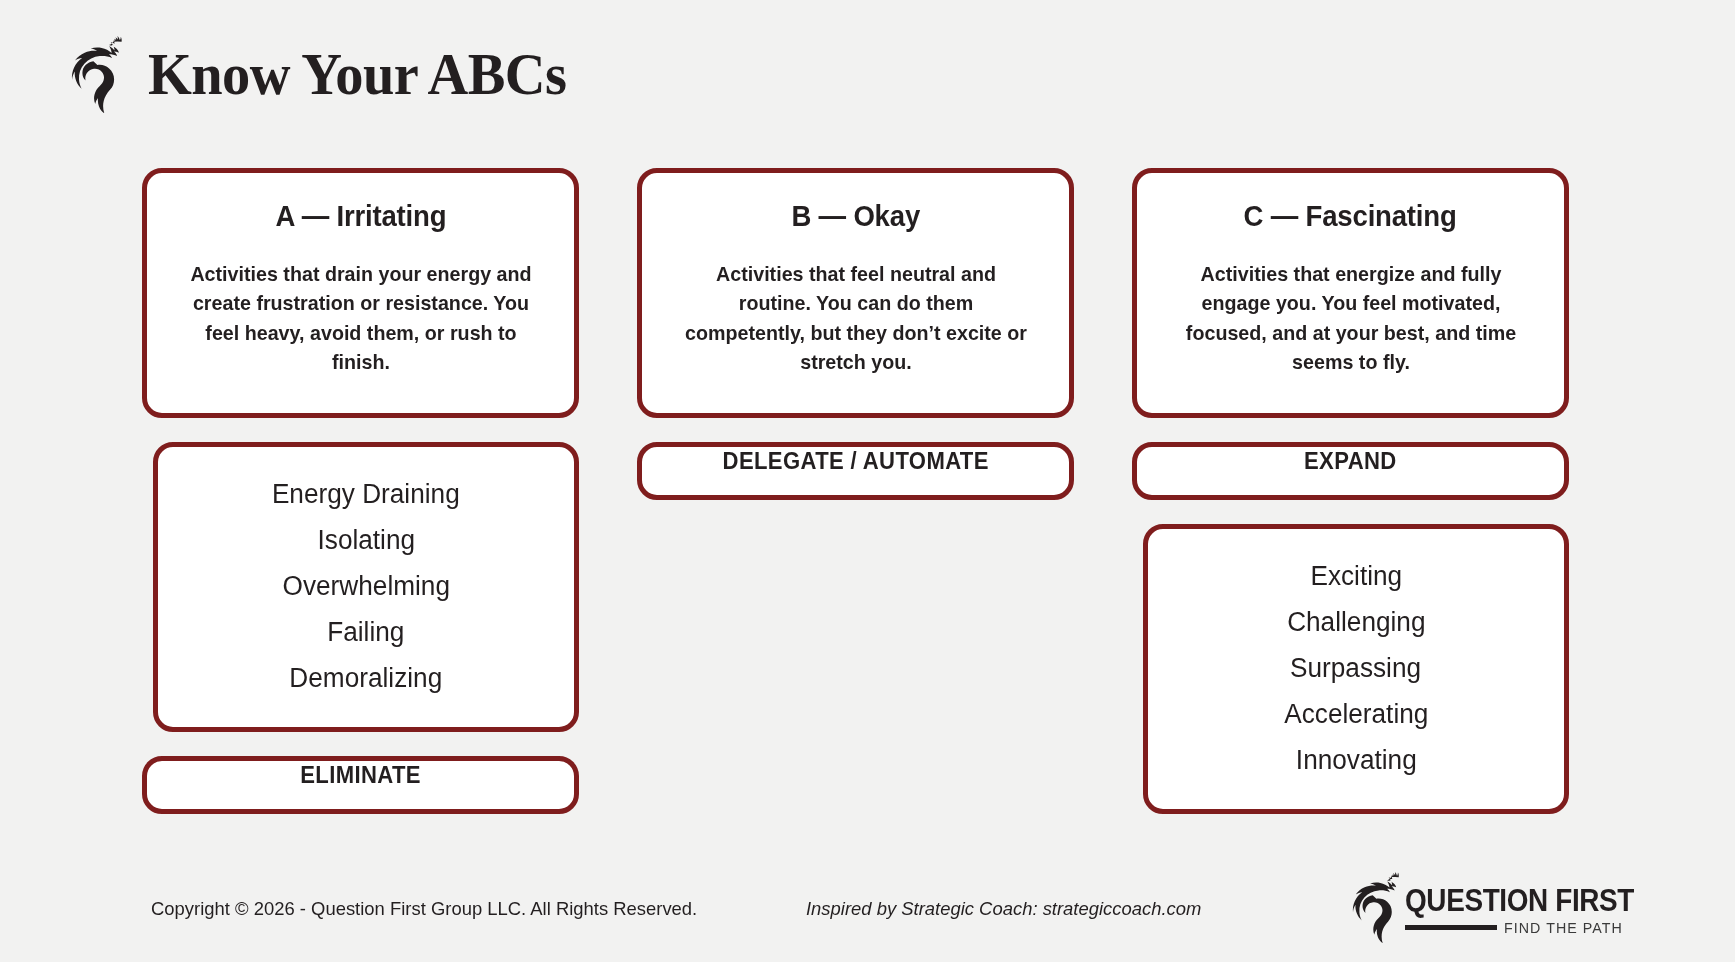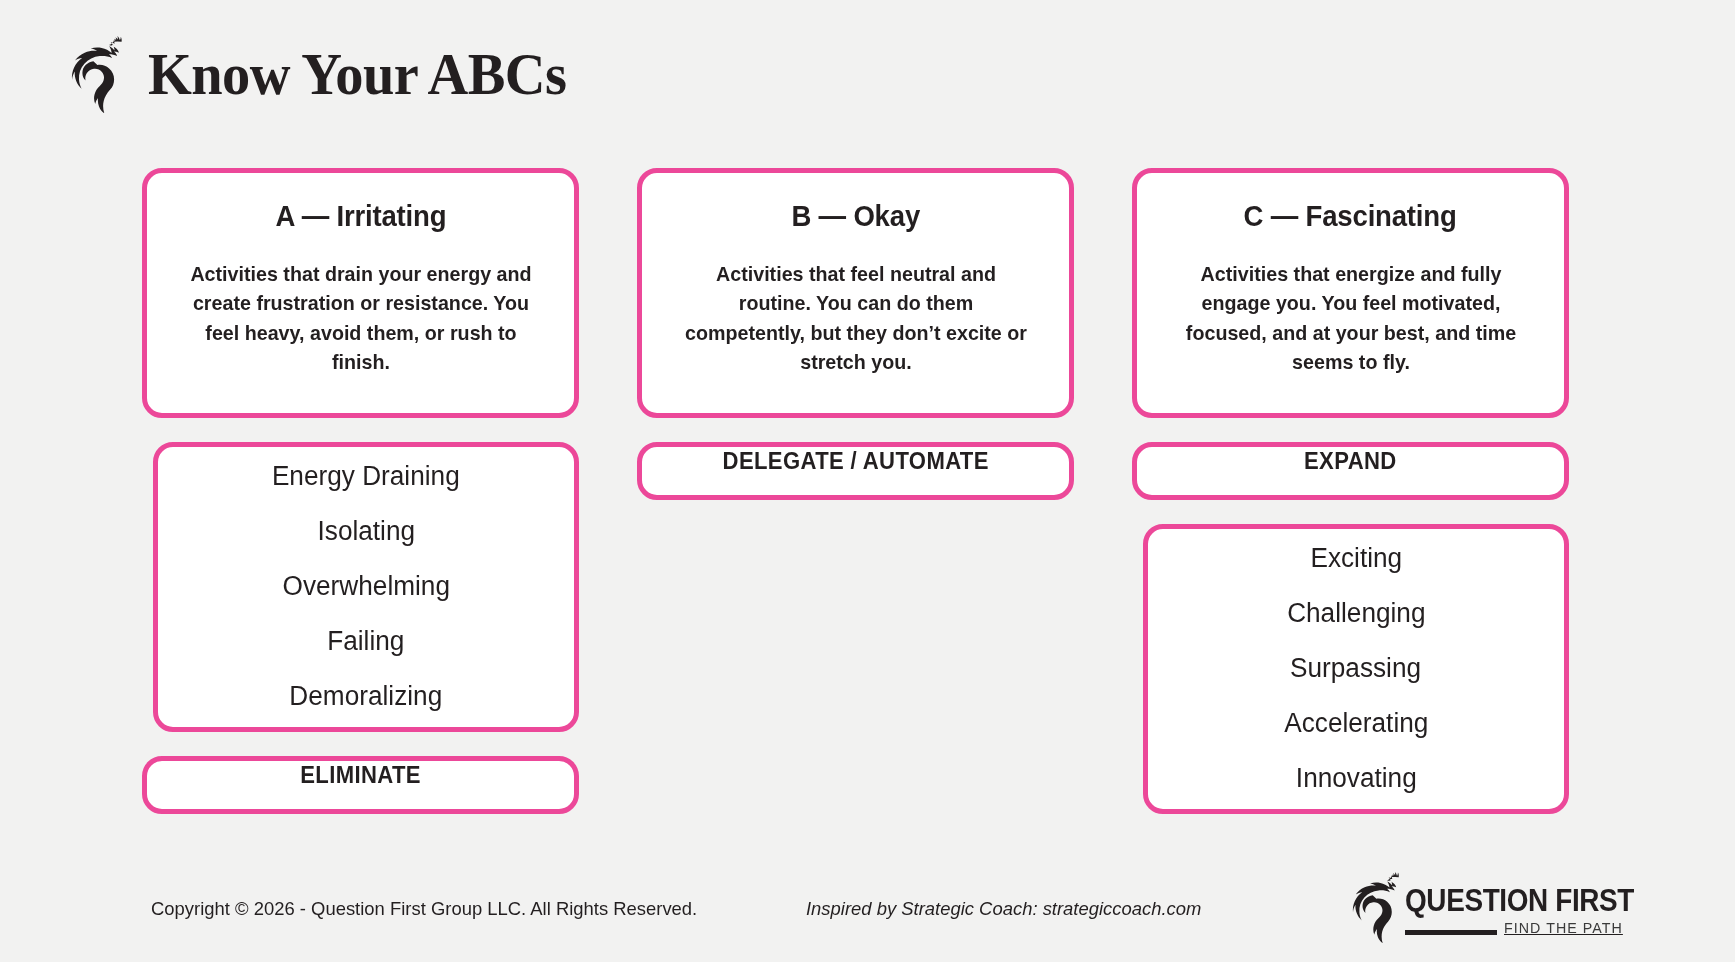--- a/index.html
+++ b/index.html
@@ -61,21 +61,21 @@
   }
   .column {
     width: 437px;
     display: flex;
     flex-direction: column;
     gap: 24px;
   }
 
   .card {
     background: #ffffff;
-    border: 5px solid #ec4899;
+    border: 5px solid #7f1d1d;
     border-radius: 20px;
     box-sizing: border-box;
   }
 
   
   .card-def {
     height: 250px;
     padding: 28px 26px 20px 26px;
     display: flex;
     flex-direction: column;
@@ -100,21 +100,21 @@
     max-width: 372px;
     transform: scaleX(0.96);
   }
 
   
   .card-words {
     height: 290px;
     display: flex;
     flex-direction: column;
     align-items: center;
-    justify-content: space-between;
+    justify-content: center;
     gap: 6px;
     padding: 10px 18px;
     margin-left: 11px;
   }
   .word {
     font-size: 27px;
     font-weight: 400;
     line-height: 1.48;
     text-align: center;
     color: #231f20;
@@ -195,24 +195,23 @@
     font-weight: 700;
     letter-spacing: -0.4px;
     line-height: 1;
     color: #231f20;
     transform: scaleX(0.9);
     transform-origin: left center;
     white-space: nowrap;
   }
   .brand-rule-row {
     display: flex;
-    align-items: flex-end;
+    align-items: center;
     gap: 7px;
     margin-top: 4px;
-    text-decoration: underline;
   }
   .brand-rule {
     width: 92px;
     height: 5px;
     background: #231f20;
     flex: 0 0 auto;
   }
   .brand-tagline {
     font-size: 15px;
     font-weight: 400;

